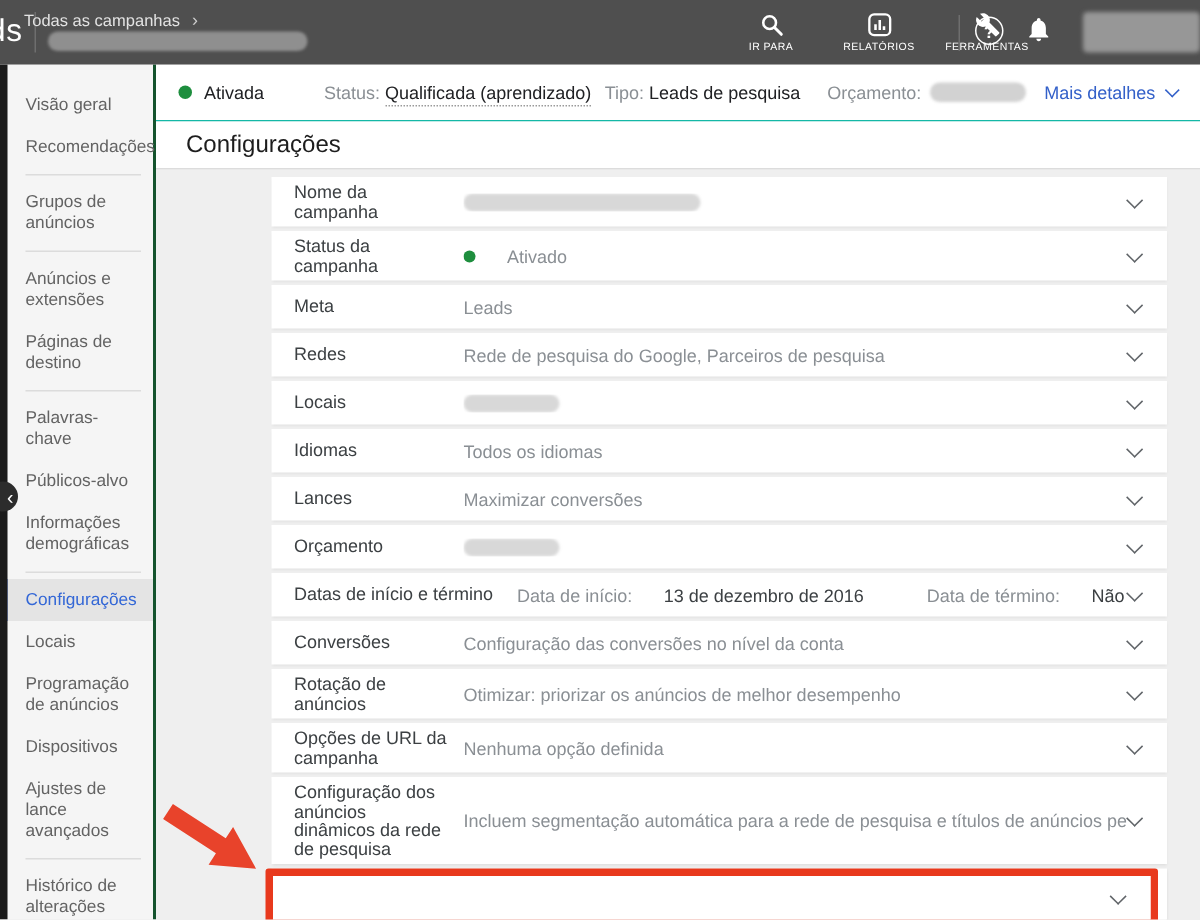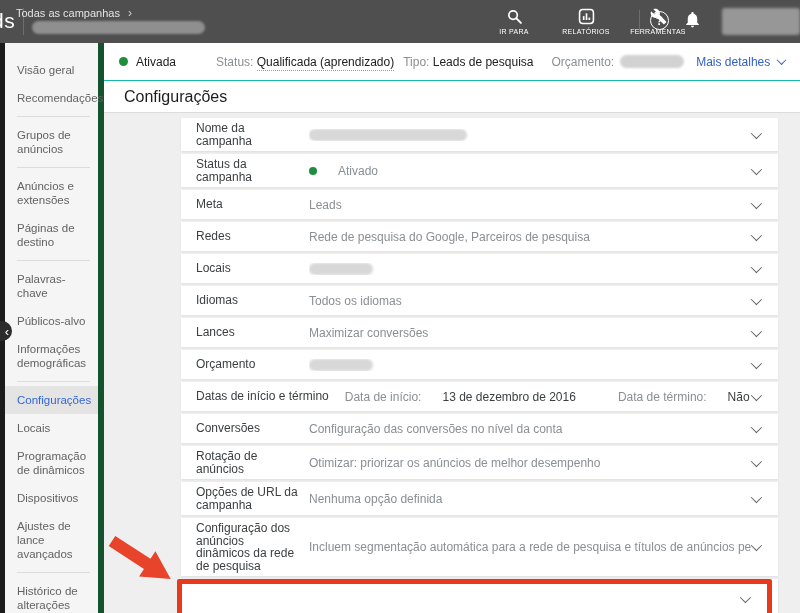--- a/index.html
+++ b/index.html
@@ -29,21 +29,21 @@
     background:#979797; border-radius:3px; filter:blur(1.5px); }
 
   
   .left-strip { position:absolute; top:43px; left:0; width:5px; height:570px; background:#1b1b1b; z-index:3; }
   .collapse-btn { position:absolute; left:-8px; top:321px; width:20px; height:20px; border-radius:50%;
     background:#2c2c2c; z-index:6; color:#fff; font-size:13px; display:flex; align-items:center;
     justify-content:flex-end; padding-right:3px; cursor:pointer; }
 
   
   .sidebar { position:absolute; top:43px; left:5px; width:99px; height:570px;
-    background:#f5f5f5; border-right:6px solid #14532d; padding-top:13px; z-index:2; }
+    background:#f5f5f5; border-right:2px solid #14532d; padding-top:13px; z-index:2; }
   .sb-item { position:relative; padding:7px 6px 7px 12px; font-size:11.5px; line-height:14px;
     color:#636363; cursor:pointer; }
   .sb-item.selected { background:#e4e4e4; color:#3367d6; }
   .sb-item.selected::before { content:""; position:absolute; left:-5px; top:0; bottom:0;
     width:5px; background:#2a56c6; }
   .sb-div { height:1px; background:#dcdcdc; margin:4px 8px 4px 12px; }
 
   
   .content { position:absolute; top:43px; left:104px; width:696px; height:570px; background:#efefef; }
   .statusbar { height:38px; background:#fff; border-bottom:1px solid #14b8a6;
@@ -142,21 +142,21 @@
     <div class="sb-div"></div>
     <div class="sb-item">Anúncios e extensões</div>
     <div class="sb-item">Páginas de destino</div>
     <div class="sb-div"></div>
     <div class="sb-item">Palavras-chave</div>
     <div class="sb-item">Públicos-alvo</div>
     <div class="sb-item">Informações demográficas</div>
     <div class="sb-div"></div>
     <div class="sb-item selected">Configurações</div>
     <div class="sb-item">Locais</div>
-    <div class="sb-item">Programação de dinâmicos</div>
+    <div class="sb-item">Programação de anúncios</div>
     <div class="sb-item">Dispositivos</div>
     <div class="sb-item">Ajustes de lance avançados</div>
     <div class="sb-div"></div>
     <div class="sb-item">Histórico de alterações</div>
     <div class="sb-div"></div>
   </nav>
 
 <div class="content">
 
   <div class="statusbar">

